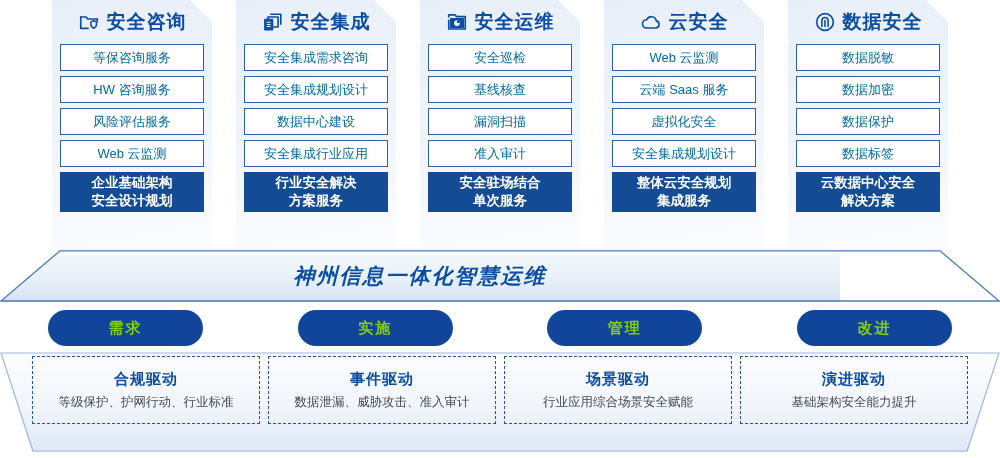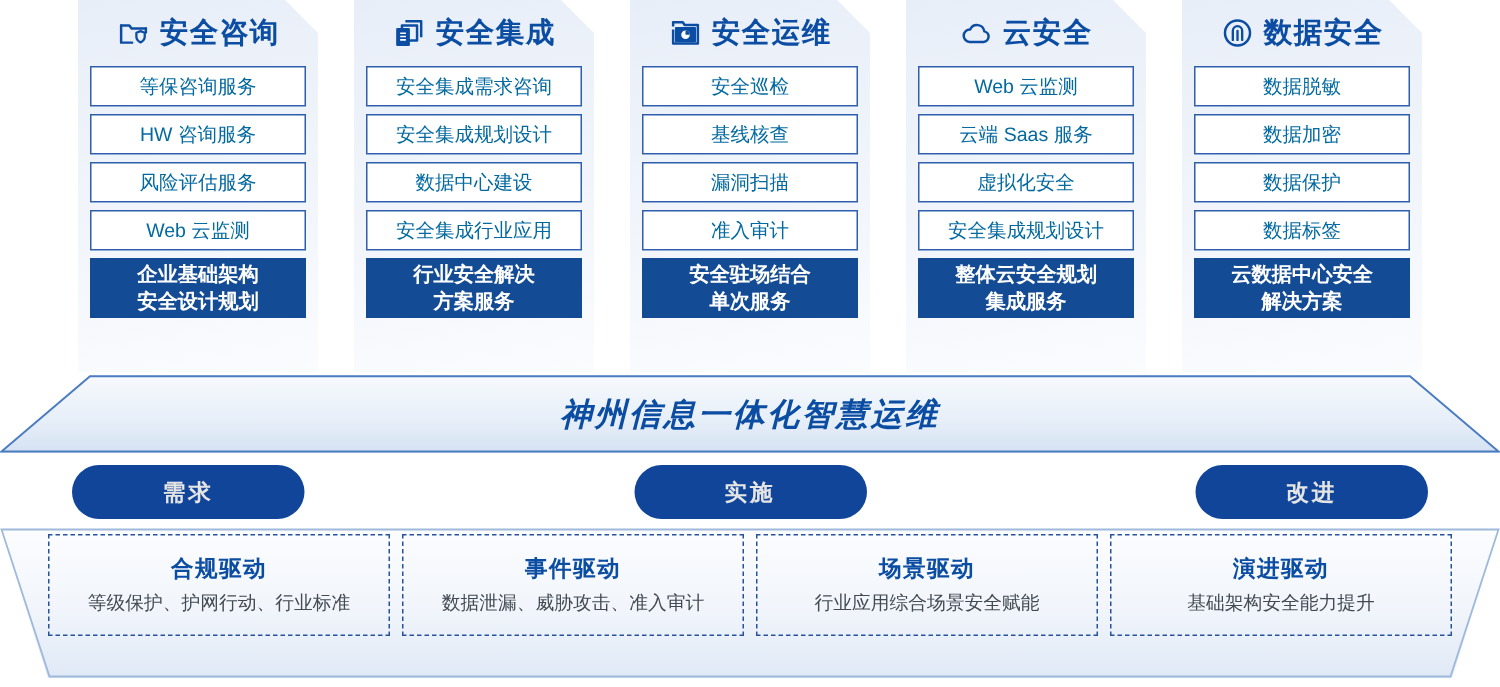--- a/index.html
+++ b/index.html
@@ -90,21 +90,21 @@
     font-size: 13.5px;
     margin-top: 2px;
   }
   .item.highlight span { display: block; }
 
   
   #banner {
     position: absolute;
     left: 0;
     top: 250px;
-    width: 1000px;
+    width: 840px;
     height: 52px;
     background: linear-gradient(180deg, #f7fafd 0%, #e6eef8 60%, #d5e2f2 100%);
     -webkit-clip-path: polygon(60px 0, 940px 0, 1000px 100%, 0 100%);
     clip-path: polygon(60px 0, 940px 0, 1000px 100%, 0 100%);
     display: flex;
     align-items: center;
     justify-content: center;
   }
   #banner-border {
     position: absolute;
@@ -132,21 +132,21 @@
     display: flex;
     justify-content: space-between;
     padding: 0 48px;
     box-sizing: border-box;
   }
   .pill {
     width: 155px;
     height: 36px;
     border-radius: 18px;
     background: #10459a;
-    color: #e5e5e5;
+    color: #84cc16;
     font-size: 15px;
     font-weight: bold;
     letter-spacing: 2px;
     display: flex;
     align-items: center;
     justify-content: center;
   }
 
   
   #drivers {
@@ -319,20 +319,21 @@
   <div id="banner">
     <span class="banner-text">神州信息一体化智慧运维</span>
   </div>
   <svg id="banner-border" viewBox="0 0 1000 52" preserveAspectRatio="none">
     <polygon points="60,0.8 940,0.8 999,51 1,51" fill="none" stroke="#4a7cc0" stroke-width="1.3"></polygon>
   </svg>
 
   <div id="pills">
     <div class="pill">需求</div>
     <div class="pill">实施</div>
+    <div class="pill">管理</div>
     <div class="pill">改进</div>
   </div>
 
   <div id="drivers"></div>
   <svg id="drivers-border" viewBox="0 0 1000 100" preserveAspectRatio="none">
     <polygon points="1,1 999,1 967,99 33,99" fill="none" stroke="#9fb9da" stroke-width="1.2"></polygon>
   </svg>
 
   <div id="driver-row">
     <div class="driver">

